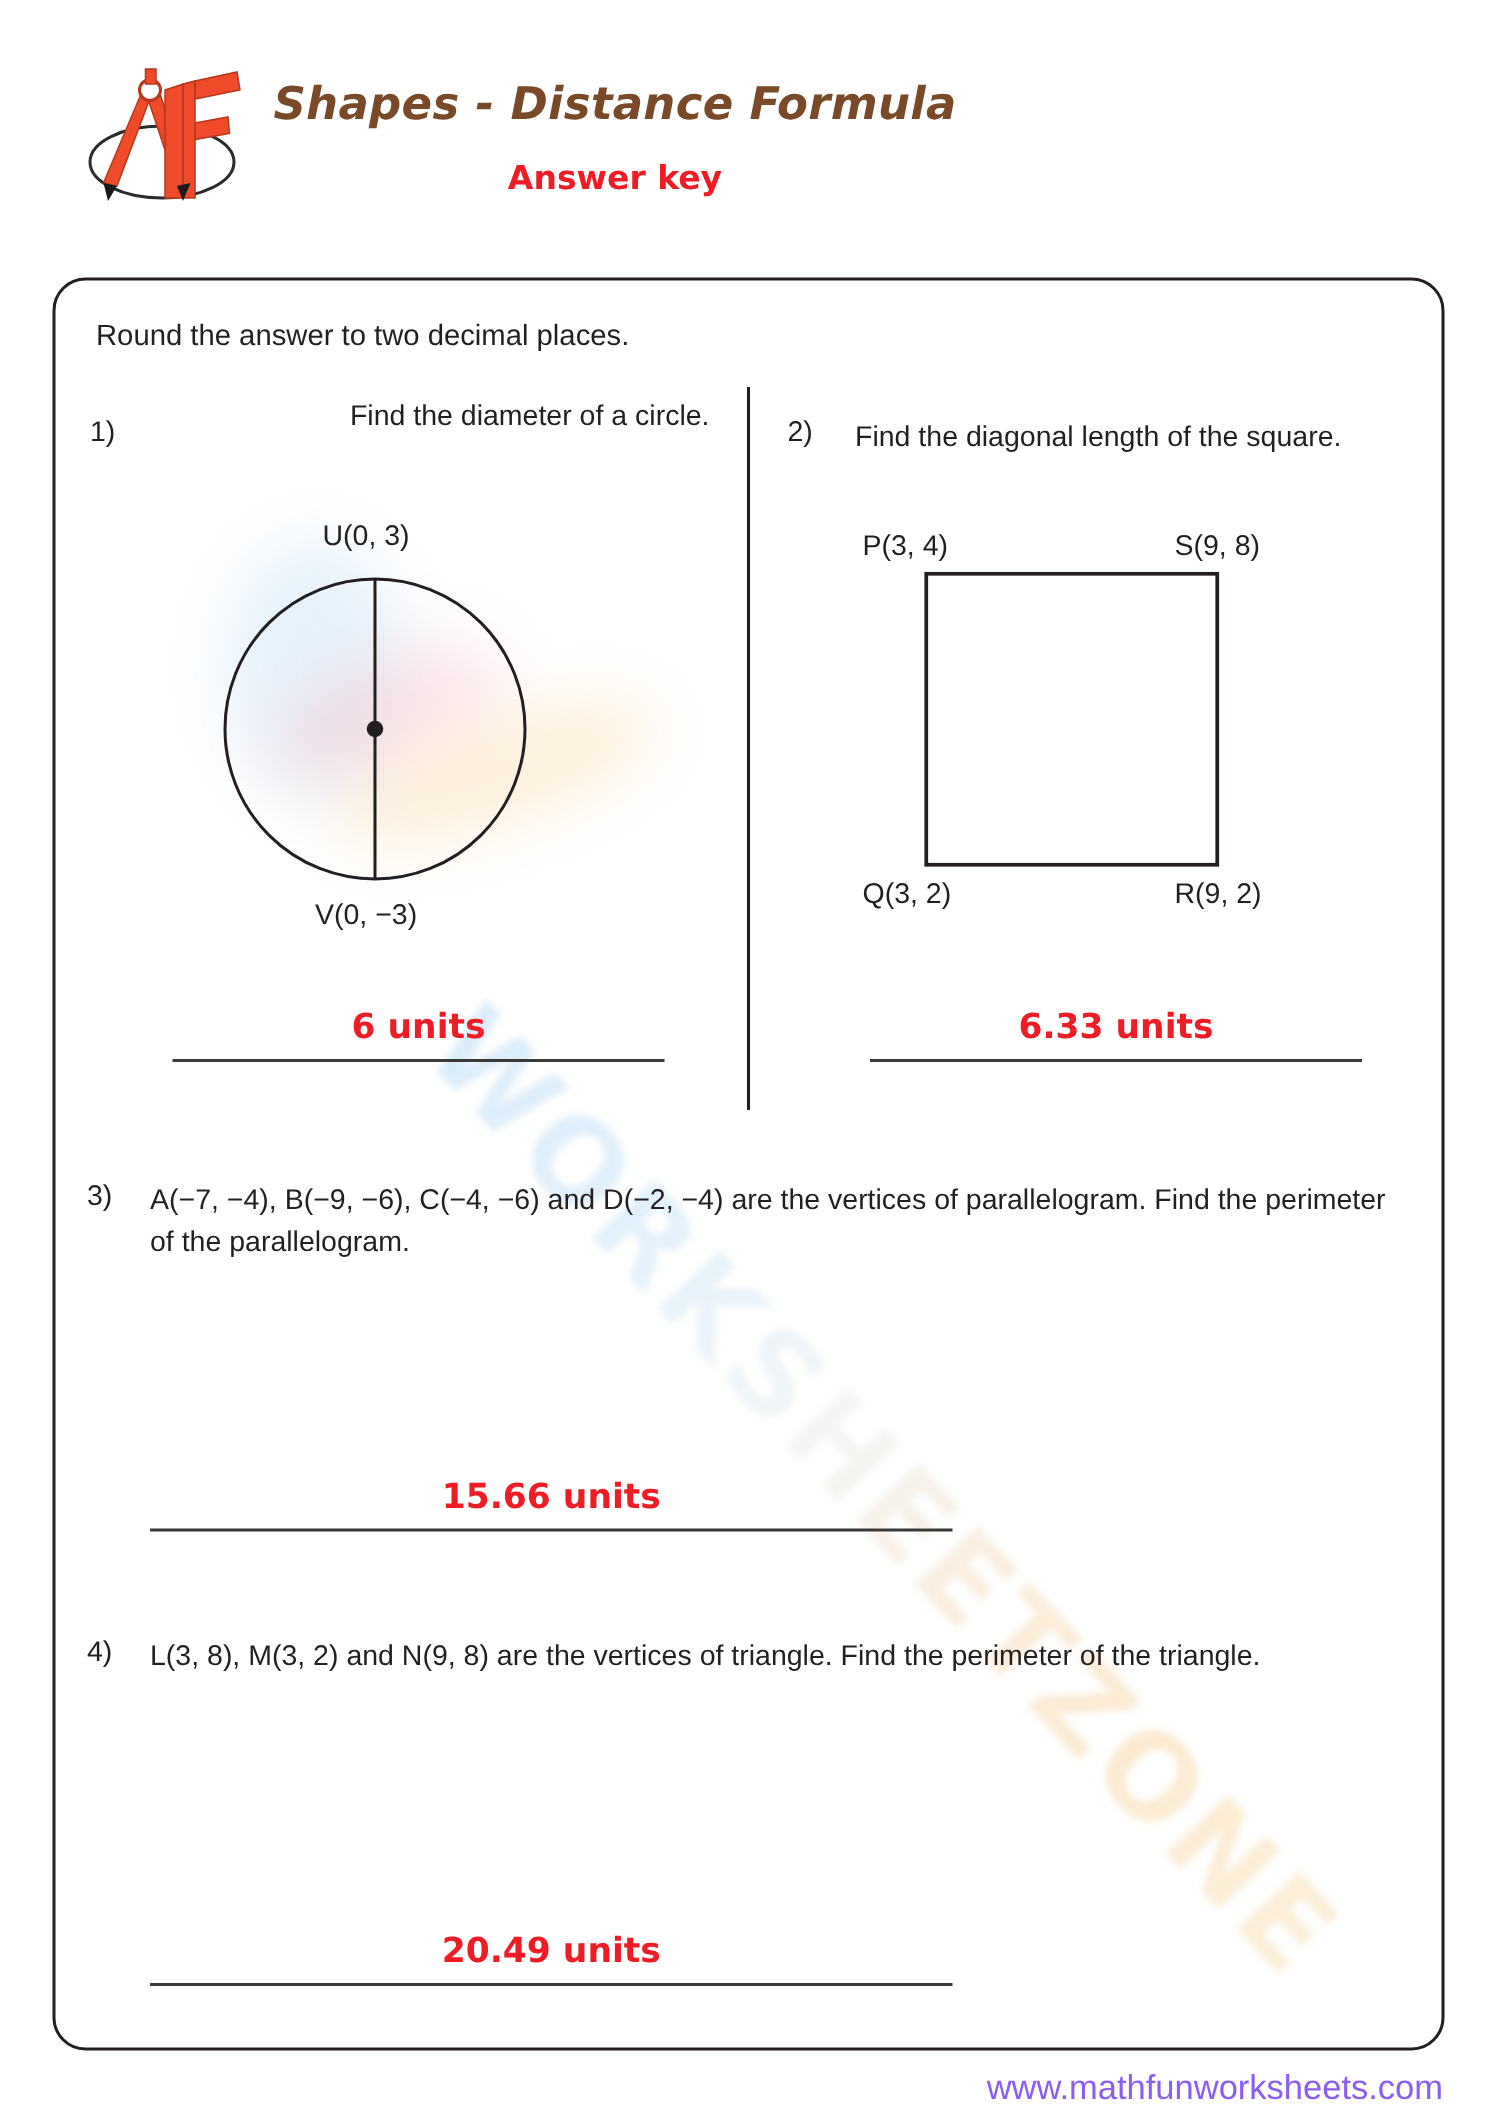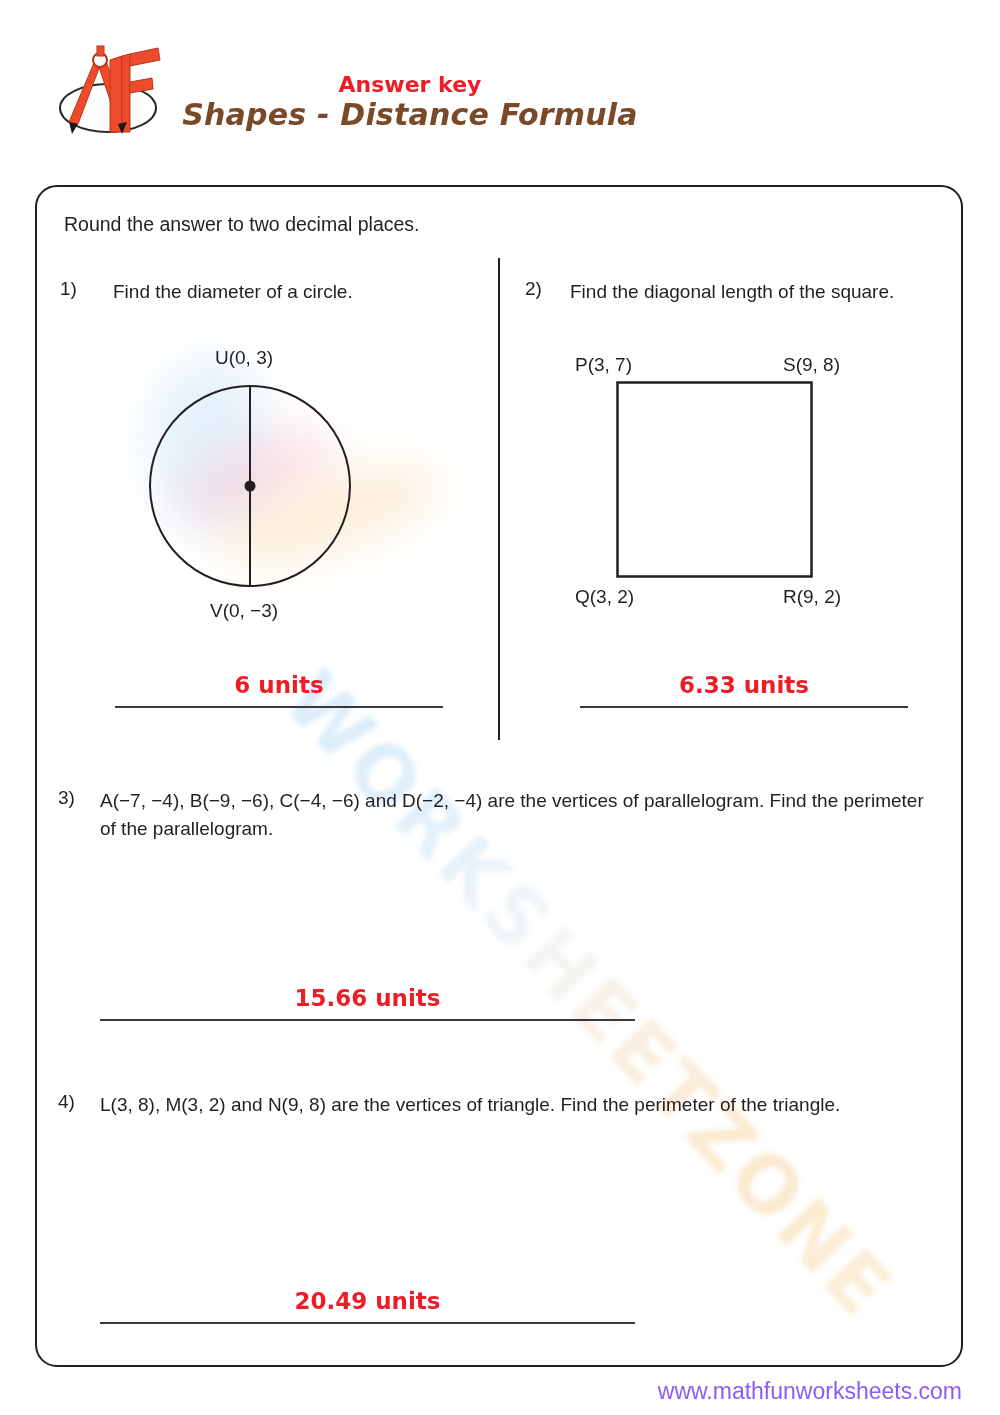--- a/index.html
+++ b/index.html
@@ -235,55 +235,55 @@
         <polygon points="78,46 100,42 101,53 78,57"></polygon>
       </g>
       <polygon points="17,86 26,88 20,98" fill="#1a1a1a"></polygon>
       <polygon points="66,88 75,86 70,98" fill="#1a1a1a"></polygon>
       <circle cx="48" cy="24" r="7" fill="#ffffff" stroke="#b5381c" stroke-width="2"></circle>
       <rect x="45" y="10" width="7" height="10" fill="#ef4b2a" stroke="#b5381c" stroke-width="1"></rect>
     </svg>
   </div>
 
   <div id="title-block">
+    <div id="worksheet-title">Shapes - Distance Formula</div>
     <div id="answer-key-label">Answer key</div>
-    <div id="worksheet-title">Shapes - Distance Formula</div>
   </div>
 
 </div>
 
 <div id="content-box"></div>
 
 <div id="instruction">Round the answer to two decimal places.</div>
 
 <div id="vdivider"></div>
 
 <div class="prob-num" style="left:60px; top:278px;">1)</div>
-<div class="prob-text" style="left:113px; top:278px; width:360px;">Find the diameter of a circle.</div>
+<div class="prob-text" style="left:113px; top:264px; width:360px;text-align:right;">Find the diameter of a circle.</div>
 
 <div id="circle-figure">
   <div class="vertex-label" style="left:70px; top:0px;">U(0, 3)</div>
   <svg style="position:absolute; left:0px; top:36px;" width="215" height="210" viewBox="0 0 215 210" aria-hidden="true">
     <circle cx="105" cy="103" r="100" fill="none" stroke="#231f20" stroke-width="2"></circle>
     <line x1="105" y1="3" x2="105" y2="203" stroke="#231f20" stroke-width="2"></line>
     <circle cx="105" cy="103" r="5.5" fill="#231f20"></circle>
   </svg>
   <div class="vertex-label" style="left:65px; top:253px;">V(0, −3)</div>
 </div>
 
 <div class="answer-slot" id="answer-1">
   <div class="answer-value">6 units</div>
   <div class="answer-rule"></div>
 </div>
 
 <div class="prob-num" style="left:525px; top:278px;">2)</div>
 <div class="prob-text" style="left:570px; top:278px; width:400px;">Find the diagonal length of the square.</div>
 
 <div id="square-figure">
-  <div class="vertex-label" style="left:10px; top:4px;">P(3, 7)</div>
+  <div class="vertex-label" style="left:10px; top:4px;">P(3, 4)</div>
   <div class="vertex-label" style="left:218px; top:4px;">S(9, 8)</div>
   <svg style="position:absolute; left:51px; top:31px;" width="200" height="200" viewBox="0 0 200 200" aria-hidden="true">
     <rect x="1.5" y="1.5" width="194" height="194" fill="none" stroke="#231f20" stroke-width="2.5"></rect>
   </svg>
   <div class="vertex-label" style="left:10px; top:236px;">Q(3, 2)</div>
   <div class="vertex-label" style="left:218px; top:236px;">R(9, 2)</div>
 </div>
 
 <div class="answer-slot" id="answer-2">
   <div class="answer-value">6.33 units</div>

